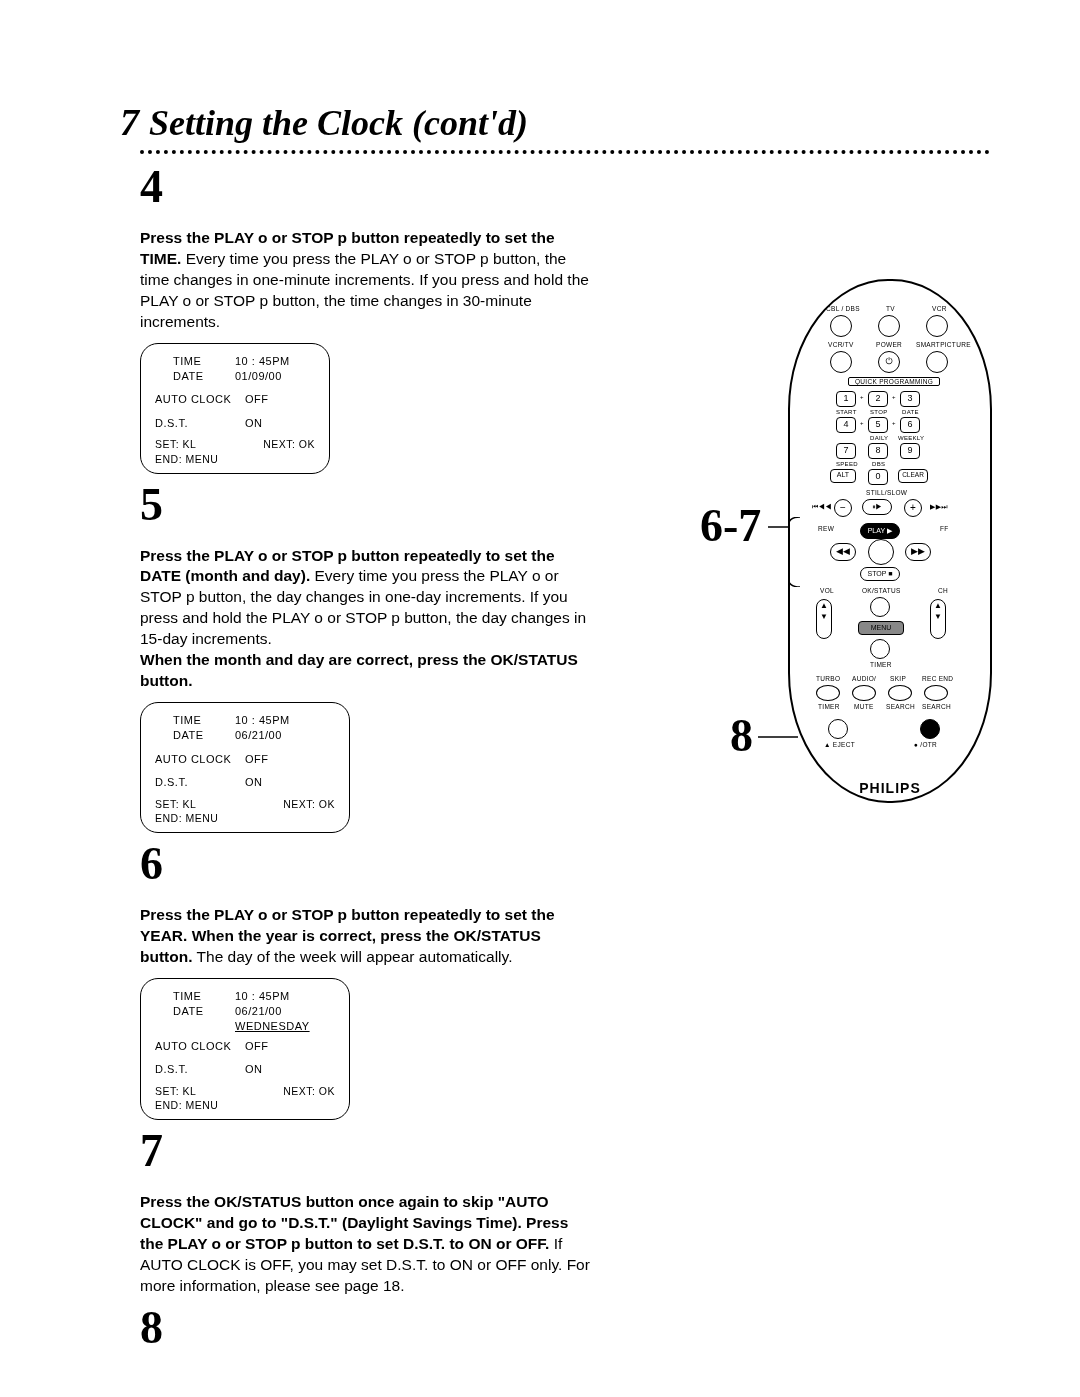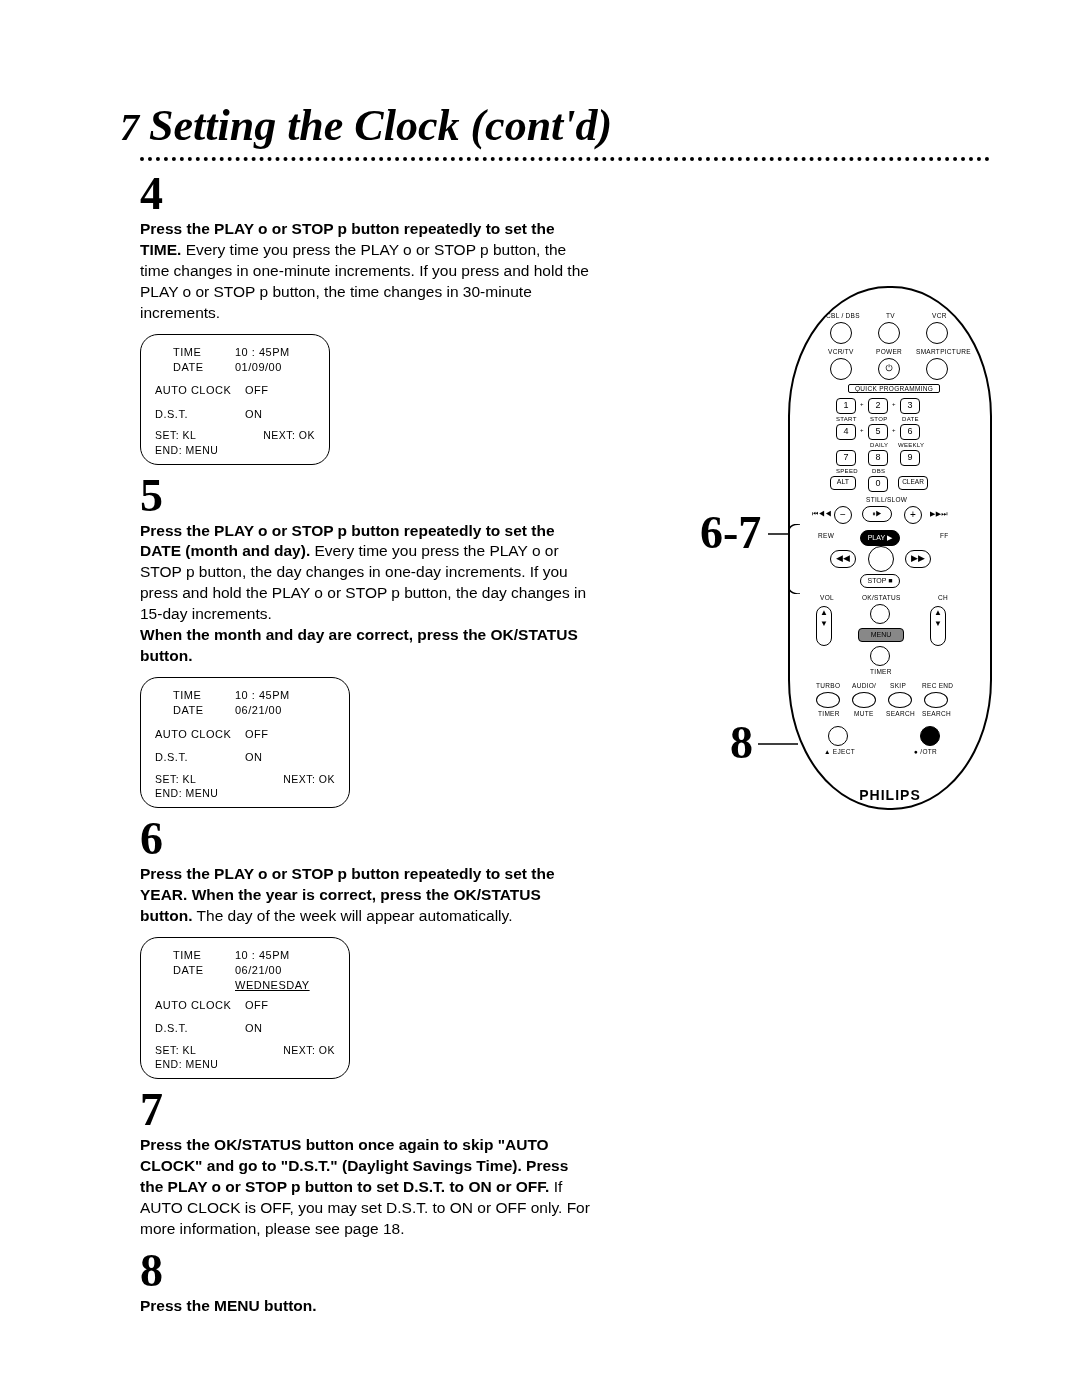--- a/index.html
+++ b/index.html
@@ -25,21 +25,21 @@
     position: relative;
   }
   .page-number-top {
     font-size: 38px;
     font-family: "Times New Roman", serif;
     font-style: italic;
     font-weight: bold;
     margin-right: 10px;
   }
   .title {
-    font-size: 44px;
+    font-size: 36px;
     font-family: "Times New Roman", serif;
     font-style: italic;
     font-weight: bold;
   }
   .dotted-line {
     border-bottom: 4px dotted #000;
     margin-top: 6px;
     margin-left: 20px;
     width: 850px;
   }
@@ -55,21 +55,21 @@
     font-family: "Times New Roman", serif;
     font-weight: bold;
     font-size: 46px;
     line-height: 1;
     margin-top: 8px;
     margin-bottom: 0;
   }
   .para {
     font-size: 15.5px;
     line-height: 1.35;
-    margin-top: 2px;
+    margin-top: 18px;
   }
   .para b { font-weight: bold; }
   .osd-box {
     border: 1.5px solid #000;
     border-radius: 18px;
     font-family: Arial, sans-serif;
     font-size: 11px;
     letter-spacing: 0.5px;
     padding: 10px 14px 6px 14px;
     margin-top: 10px;
@@ -245,21 +245,20 @@
             <span>SET: KL</span>
             <span>NEXT: OK</span>
           </div>
         <div style="font-size:10.5px;">END: MENU</div>
       </div>
 
       <div class="step-num">7</div>
       <div class="para"><b>Press the OK/STATUS button once again to skip "AUTO CLOCK" and go to "D.S.T." (Daylight Savings Time). Press the PLAY o or STOP p button to set D.S.T. to ON or OFF.</b> If AUTO CLOCK is OFF, you may set D.S.T. to ON or OFF only. For more information, please see page 18.</div>
 
       <div class="step-num">8</div>
-      <div class="para"><b>Press the MENU button.</b></div>
     </div>
 
     <div class="callout c47">6-7</div>
     <div class="callout c8">8</div>
     <svg class="cl" style="left:628px; top:358px;" width="30" height="10">
         <line x1="0" y1="5" x2="30" y2="5" stroke="#000" stroke-width="1.5"></line>
       </svg>
     <svg class="cl" style="left:618px; top:568px;" width="40" height="10">
         <line x1="0" y1="5" x2="40" y2="5" stroke="#000" stroke-width="1.5"></line>
       </svg>

